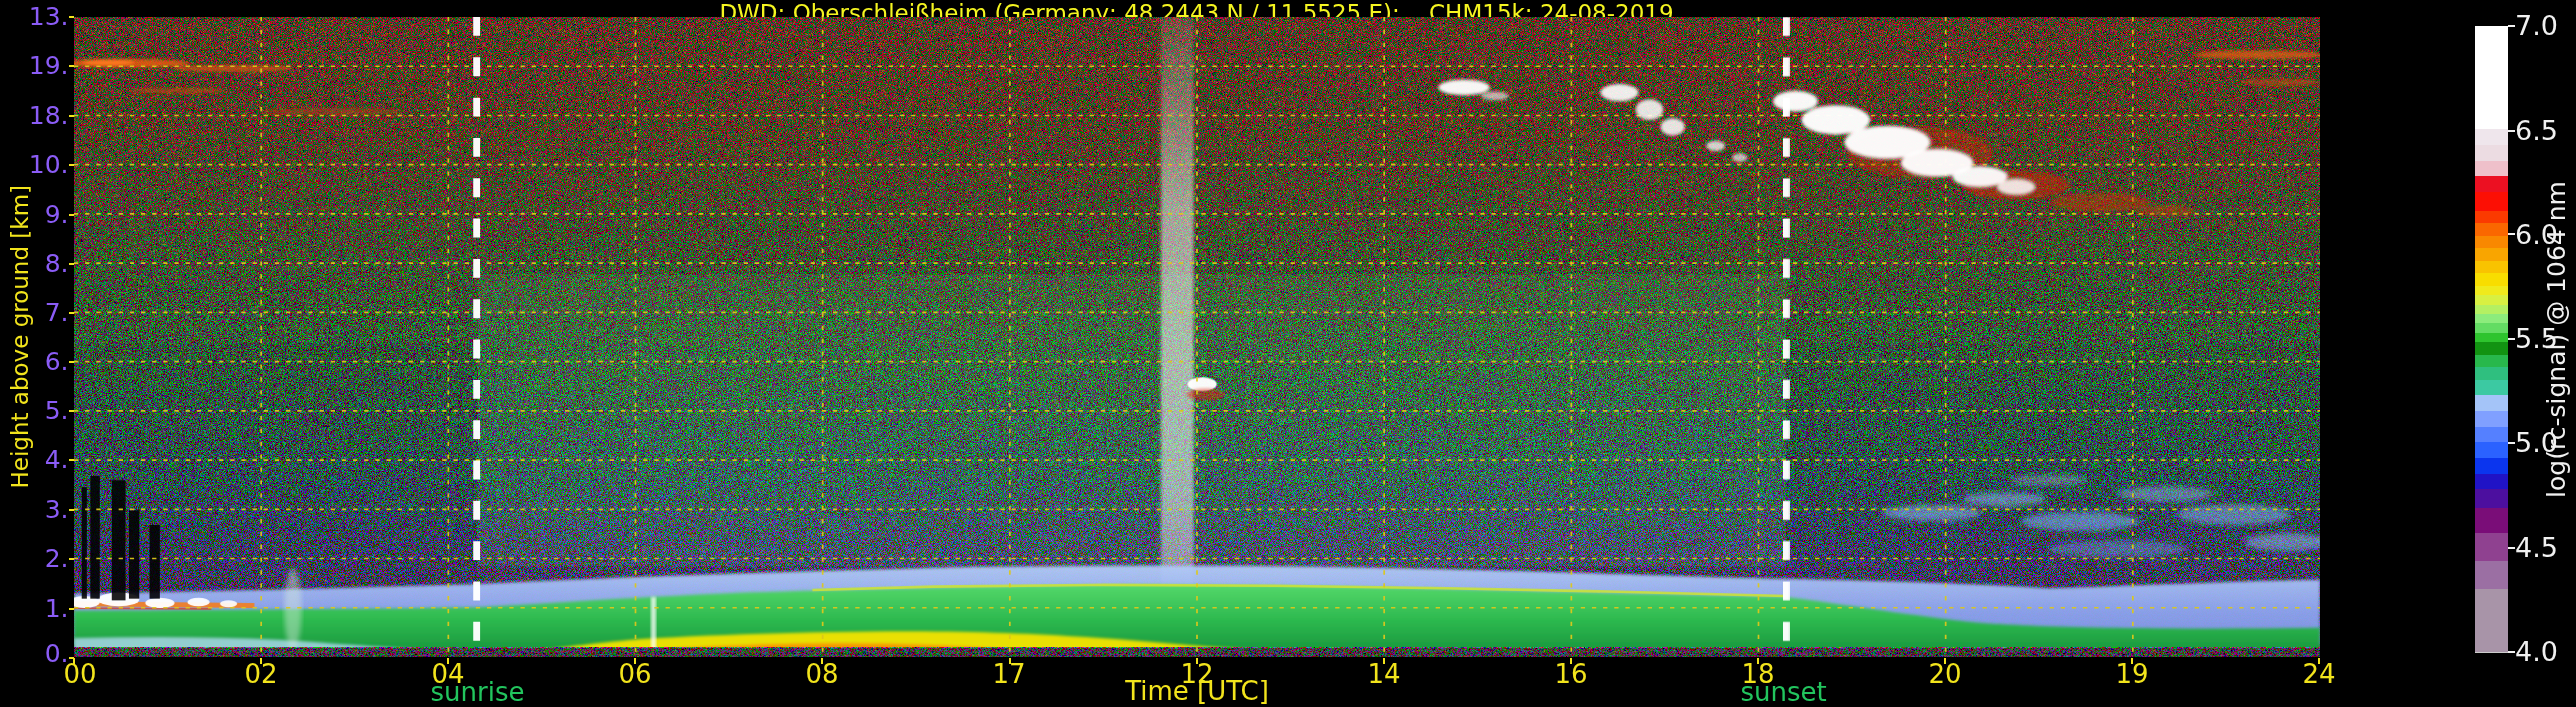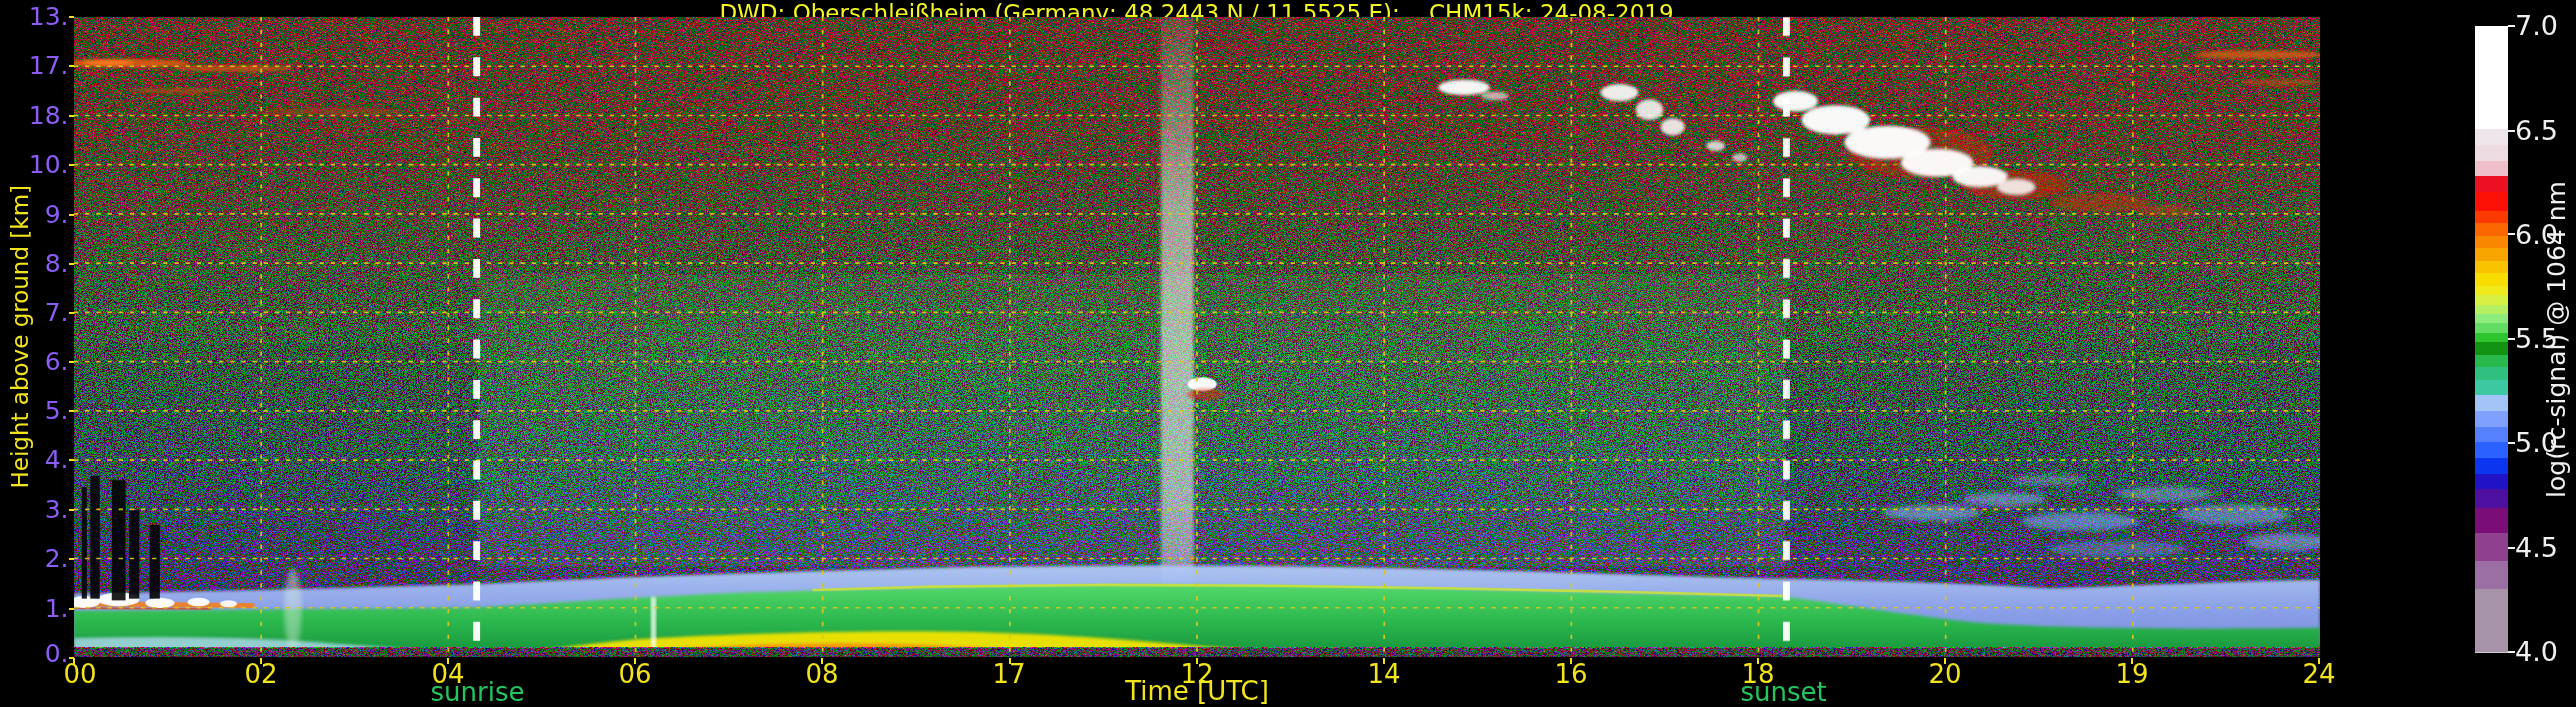--- a/index.html
+++ b/index.html
@@ -228,21 +228,21 @@
       <ellipse cx="2170" cy="170" rx="42" ry="16" fill="#ffffff" opacity="0.96"></ellipse>
       <ellipse cx="2220" cy="186" rx="32" ry="12" fill="#ffffff" opacity="0.95"></ellipse>
       <ellipse cx="2262" cy="198" rx="22" ry="9" fill="#ffffff" opacity="0.85"></ellipse>
     </g>
 
     <line x1="469" y1="0" x2="469" y2="746" stroke="#ffffff" stroke-width="8" stroke-dasharray="22 25" opacity="0.97"></line>
     <line x1="1994" y1="0" x2="1994" y2="746" stroke="#ffffff" stroke-width="8" stroke-dasharray="22 25" opacity="0.97"></line>
   </svg>
 
   <div class="ylab" style="left:15.5px;top:4.3px">13.</div>
-  <div class="ylab" style="left:15.5px;top:53px">17.</div>
+  <div class="ylab" style="left:15.5px;top:53px">19.</div>
   <div class="ylab" style="left:15.5px;top:103px">18.</div>
   <div class="ylab" style="left:15.5px;top:152px">10.</div>
   <div class="ylab" style="left:15.5px;top:202px">9.</div>
   <div class="ylab" style="left:15.5px;top:251px">8.</div>
   <div class="ylab" style="left:15.5px;top:300px">7.</div>
   <div class="ylab" style="left:15.5px;top:349px">6.</div>
   <div class="ylab" style="left:15.5px;top:398px">5.</div>
   <div class="ylab" style="left:15.5px;top:447px">4.</div>
   <div class="ylab" style="left:15.5px;top:497px">3.</div>
   <div class="ylab" style="left:15.5px;top:546px">2.</div>

